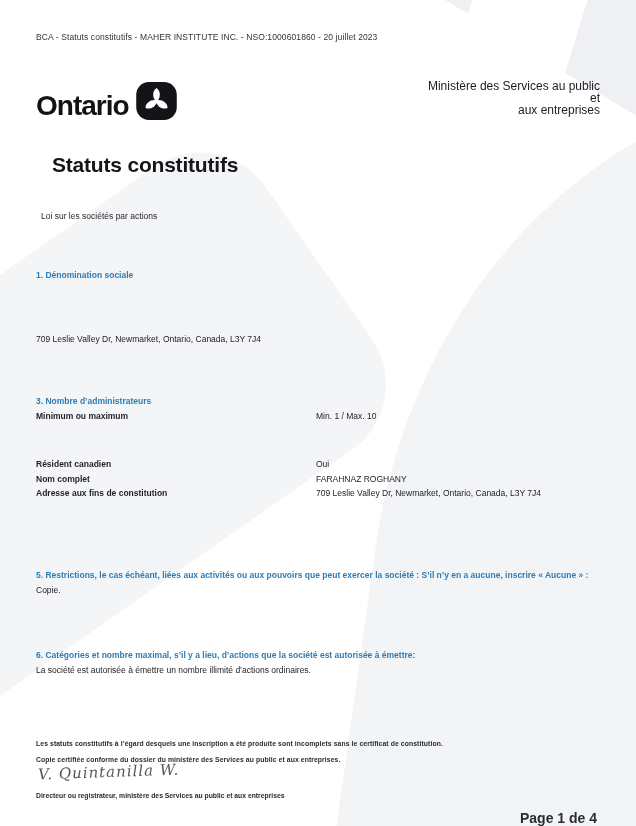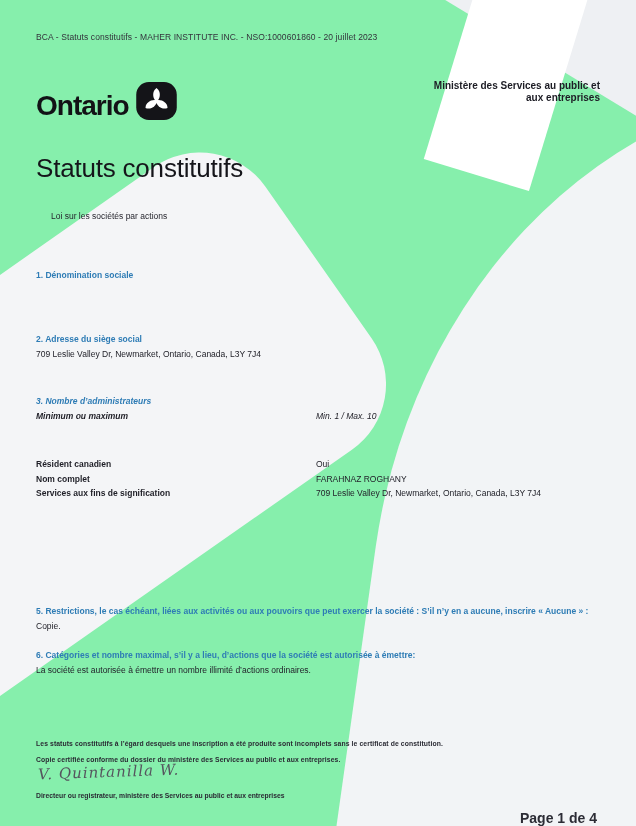--- a/index.html
+++ b/index.html
@@ -1,19 +1,19 @@
 <!DOCTYPE html>
 <html><head>
 <meta charset="utf-8">
 <style>
   html,body{margin:0;padding:0;background:#e9e9e9;}
   .page{
     position:relative;
     width:636px;height:826px;
-    background:#86efac;
+    background:#ffffff;
     overflow:hidden;
     font-family:"Liberation Sans", sans-serif;
     color:#1b1b22;
   }
   
   .deco{position:absolute;z-index:0;}
   .deco-corner{
     left:0;top:0;width:636px;height:826px;
     background:#eef0f3;
     clip-path:polygon(70% 0, 100% 0, 100% 14%);
@@ -36,34 +36,34 @@
     transform:rotate(8deg);
   }
   
   .abs{position:absolute;z-index:1;}
   .hdr-line{left:36px;top:32px;font-size:8.5px;color:#33333b;letter-spacing:0.1px;}
   .brand{left:36px;top:82px;display:flex;align-items:flex-end;gap:7px;}
   .wordmark{font-size:28px;font-weight:800;letter-spacing:-1px;color:#121216;line-height:1;}
   .trillium{width:41px;height:38px;display:block;}
   .ministry{
     right:36px;top:80px;width:180px;
-    text-align:right;font-size:10px;font-weight:700;
+    text-align:right;font-size:12px;font-weight:400;
     line-height:12px;color:#1c1c24;white-space:pre-line;
   }
-  .doc-title{left:36px;top:153px;font-size:26px;font-weight:400;color:#15151a;letter-spacing:-0.2px;}
-  .act-name{left:42px;top:211px;font-size:8.5px;color:#26262e;padding-left:9px;}
+  .doc-title{left:52px;top:153px;font-size:21px;font-weight:700;color:#15151a;letter-spacing:-0.2px;}
+  .act-name{left:32px;top:211px;font-size:8.5px;color:#26262e;padding-left:9px;}
   .sec{left:36px;width:564px;font-size:8.5px;line-height:14px;}
   .sec-h{color:#2e7cb5;font-weight:700;margin:0 0 1px 0;}
   .sec-v{color:#22222a;}
   .row{position:relative;line-height:14.5px;}
   .row .lbl{font-weight:700;color:#1f1f27;}
   .row .val{position:absolute;left:280px;top:0;font-weight:400;color:#22222a;white-space:nowrap;}
-  .s1{top:268px;} .s2{top:332px;} .s3{top:394px;font-style:italic;} .s4{top:457px;}
+  .s1{top:268px;} .s2{top:332px;} .s3{top:394px;} .s4{top:457px;}
   .s5{top:568px;} .s6{top:648px;}
-  .s5 .sec-h{width:592px;margin-top:36px;}
+  .s5 .sec-h{width:592px;}
   .foot-note{left:36px;font-size:6.8px;font-weight:600;color:#2a2a33;letter-spacing:0.1px;}
   .fn1{top:740px;} .fn2{top:756px;}
   .signature{
     left:38px;top:763px;
     font-family:"DejaVu Serif", serif;
     font-style:italic;font-size:15px;color:#55555e;
     transform:rotate(-2deg);letter-spacing:1px;
   }
   .role-line{left:36px;top:792px;font-size:6.8px;font-weight:600;color:#2a2a33;}
   .page-num{right:39px;top:810px;font-size:14px;font-weight:600;color:#2c2c35;}
@@ -97,21 +97,20 @@
 aux entreprises</div>
 
   <div class="abs doc-title">Statuts constitutifs</div>
   <div class="abs act-name">Loi sur les sociétés par actions</div>
 
   <div class="abs sec s1">
     <div class="sec-h">1. Dénomination sociale</div>
   </div>
 
   <div class="abs sec s2">
-    <div class="sec-h">2. Adresse du siège social</div>
     <div class="sec-v">709 Leslie Valley Dr, Newmarket, Ontario, Canada, L3Y 7J4</div>
   </div>
 
   <div class="abs sec s3">
     <div class="sec-h">3. Nombre d’administrateurs</div>
     <div class="row">
       <span class="lbl">Minimum ou maximum</span>
       <span class="val">Min. 1 / Max. 10</span>
     </div>
   </div>
@@ -119,21 +118,21 @@
   <div class="abs sec s4">
     <div class="row">
       <span class="lbl">Résident canadien</span>
       <span class="val">Oui</span>
     </div>
     <div class="row">
       <span class="lbl">Nom complet</span>
       <span class="val">FARAHNAZ ROGHANY</span>
     </div>
     <div class="row">
-      <span class="lbl">Services aux fins de signification</span>
+      <span class="lbl">Adresse aux fins de constitution</span>
       <span class="val">709 Leslie Valley Dr, Newmarket, Ontario, Canada, L3Y 7J4</span>
     </div>
   </div>
 
   <div class="abs sec s5">
     <div class="sec-h">5. Restrictions, le cas échéant, liées aux activités ou aux pouvoirs que peut exercer la société : S’il n’y en a aucune, inscrire « Aucune » :</div>
     <div class="sec-v">Copie.</div>
   </div>
 
   <div class="abs sec s6">

